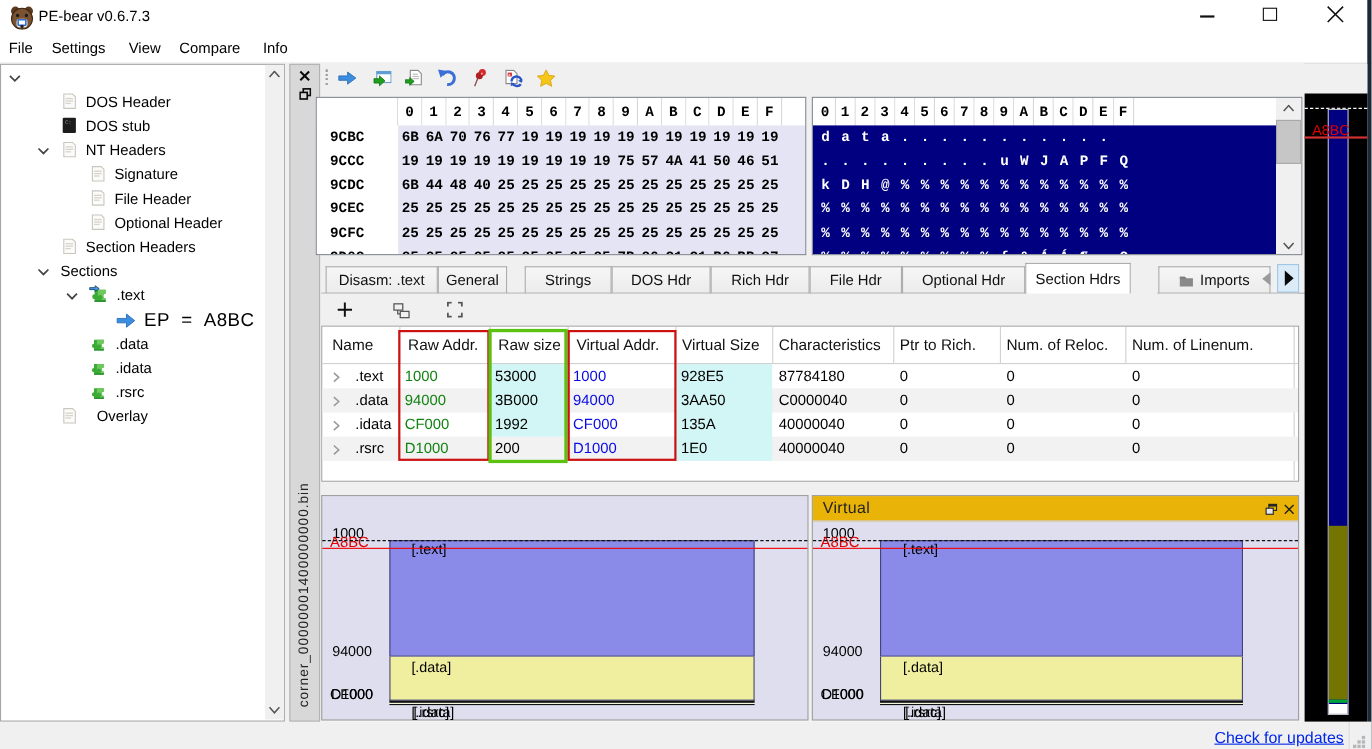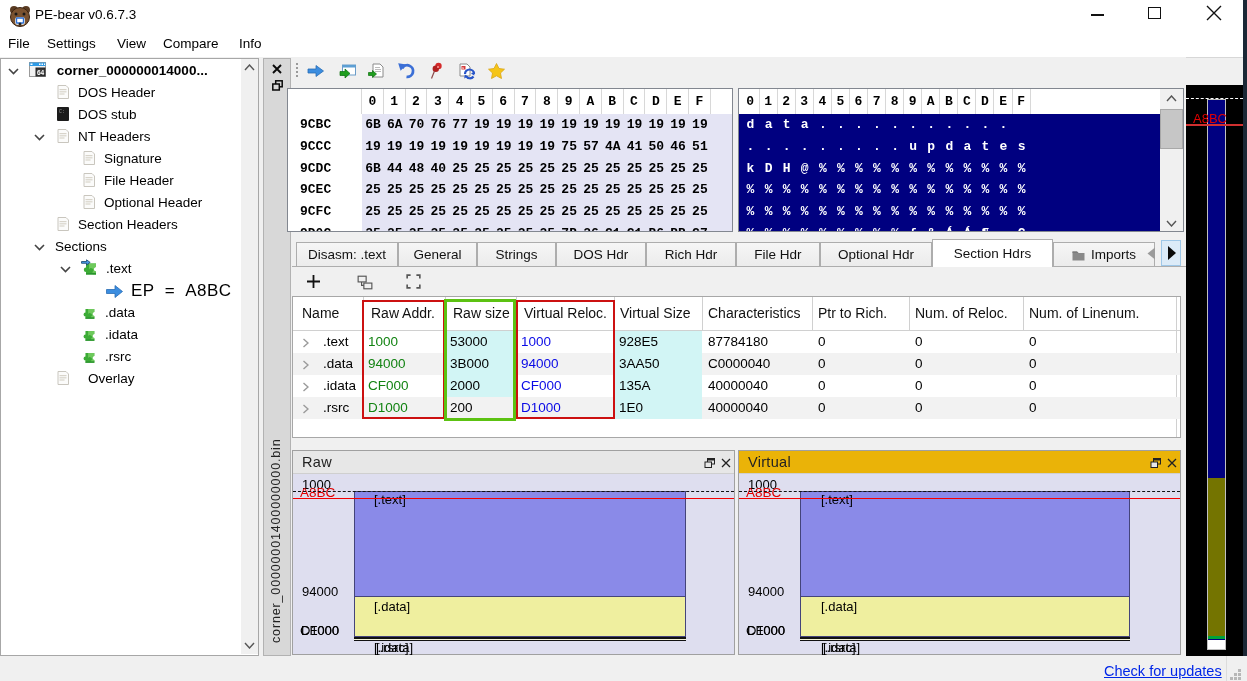--- a/index.html
+++ b/index.html
@@ -64,33 +64,20 @@
 
 <div class="abs" id="tree" style="left:0;top:58px;width:259px;height:598px;background:#fff;border:1px solid #a7a7a7">
   <style>
     .trow{position:absolute;height:22px;line-height:22px;white-space:nowrap;font-size:13.5px}
     .chev{position:absolute;top:8px}
   </style>
 
   <svg class="chev" style="left:7px;top:9px" width="11" height="7" viewBox="0 0 11 7">
       <path d="M1 1 L5.5 5.5 L10 1" fill="none" stroke="#444" stroke-width="1.6"></path>
     </svg>
-  <div class="trow" style="left:28px;top:1px">
-    <svg style="display:inline-block;vertical-align:-3px" width="17" height="16" viewBox="0 0 17 16">
-      <rect x="0.5" y="0.5" width="16" height="14" fill="#f2f2f2" stroke="#9a9a9a"></rect>
-      <rect x="0.5" y="0.5" width="16" height="3.5" fill="#2e9be6"></rect>
-      <rect x="1.5" y="1.5" width="2" height="1.5" fill="#fff"></rect>
-        <rect x="10" y="1.5" width="1.5" height="1.5" fill="#fff"></rect>
-        <rect x="12.5" y="1.5" width="1.5" height="1.5" fill="#fff"></rect>
-        <rect x="15" y="1.5" width="1" height="1.5" fill="#fff"></rect>
-      <rect x="7" y="6" width="9" height="8" fill="#3a3a3a" stroke="#222"></rect>
-      <text x="11.5" y="12.5" font-size="6.5" fill="#fff" text-anchor="middle" font-family="Liberation Sans" font-weight="bold">64</text>
-    </svg>
-    <b style="margin-left:7px;font-size:13.5px">corner_000000014000...</b>
-  </div>
   <div class="trow" style="left:54px;top:23px"><svg style="display:inline-block;vertical-align:-3px" width="16" height="16" viewBox="0 0 16 16">
         <path d="M3 1.5 H11 L13.5 4 V14.5 H3 Z" fill="#fbfbfa" stroke="#c9c6be"></path>
         <rect x="4.5" y="5" width="7" height="1.2" fill="#d8d4ca"></rect>
         <rect x="4.5" y="7.2" width="7" height="1.2" fill="#d8d4ca"></rect>
         <rect x="4.5" y="9.4" width="5" height="1.2" fill="#d8d4ca"></rect>
       </svg><span style="margin-left:7px">DOS Header</span></div>
   <div class="trow" style="left:54px;top:45px"><svg style="display:inline-block;vertical-align:-3px" width="16" height="16" viewBox="0 0 16 16">
         <rect x="2" y="1" width="12" height="14" rx="1" fill="#1c1c1c"></rect>
         <text x="4" y="7" font-size="5" fill="#999" font-family="Liberation Mono">C:</text>
       </svg><span style="margin-left:7px">DOS stub</span></div>
@@ -293,21 +280,21 @@
     <div class="aschead" style="left:147.1px;width:18.07px">8</div>
     <div class="aschead" style="left:165.1px;width:18.07px">9</div>
     <div class="aschead" style="left:183.2px;width:18.07px">A</div>
     <div class="aschead" style="left:201.3px;width:18.07px">B</div>
     <div class="aschead" style="left:219.3px;width:18.07px">C</div>
     <div class="aschead" style="left:237.4px;width:18.07px">D</div>
     <div class="aschead" style="left:255.5px;width:18.07px">E</div>
     <div class="aschead" style="left:273.5px;width:18.07px">F</div>
   <div class="abs" style="left:0;top:25px;width:421px;height:119px;background:#000080"></div>
   <div class="ascrow" style="top:25px">data...........</div>
-  <div class="ascrow" style="top:46.8px">.........updates</div>
+  <div class="ascrow" style="top:46.8px">.........uWJAPFQ</div>
   <div class="ascrow" style="top:68.6px">kDH@%%%%%%%%%%%%</div>
   <div class="ascrow" style="top:90.4px">%%%%%%%%%%%%%%%%</div>
   <div class="ascrow" style="top:112.2px">%%%%%%%%%%%%%%%%</div>
   <div class="ascrow" style="top:134px">%%%%%%%%%{&amp;ÁÁ¶»Ç</div>
 
   <div class="abs" style="left:421px;top:0;width:23px;height:144px;background:#f0f0f0">
     <svg class="abs" style="left:6px;top:6px" width="11" height="7" viewBox="0 0 11 7">
         <path d="M1 6 L5.5 1 L10 6" fill="none" stroke="#555" stroke-width="1.4"></path>
       </svg>
     <svg class="abs" style="left:6px;top:131px" width="11" height="7" viewBox="0 0 11 7">
@@ -316,27 +303,27 @@
     <div class="abs" style="left:0;top:20px;width:23px;height:40px;background:#c6c6c6;border:1px solid #a8a8a8"></div>
   </div>
 </div>
 
 <div class="abs" id="tabbar" style="left:292px;top:239px;width:898px;height:28px">
   <style>
     .tab{position:absolute;top:3px;height:25px;line-height:24px;text-align:center;background:linear-gradient(#f6f6f6,#ebebeb);border:1px solid #adadad;border-bottom:none;font-size:13.5px;color:#111}
     .tabsel{top:0;height:28px;line-height:27px;background:#fff !important;background-image:none !important}
   </style>
   <div class="tab" style="left:4px;width:102px">Disasm: .text</div>
-  <div class="tab" style="left:106px;width:79px">General</div>
+  <div class="tab" style="left:106px;width:63px">General</div>
   <div class="tab" style="left:185px;width:79px">Strings</div>
   <div class="tab" style="left:264px;width:90px">DOS Hdr</div>
   <div class="tab" style="left:354px;width:90px">Rich Hdr</div>
   <div class="tab" style="left:444px;width:84px">File Hdr</div>
   <div class="tab" style="left:528px;width:112px">Optional Hdr</div>
-  <div class="tab tabsel" style="left:640px;width:121px">Section Hdrs</div>
+  <div class="tab tabsel" style="left:640px;width:96px">Section Hdrs</div>
   <div class="tab" style="left:761px;width:102px"><svg style="display:inline-block;vertical-align:-2px;margin-right:6px" width="13" height="11" viewBox="0 0 13 11">
         <path d="M0.5 1.5 H5 L6.5 3 H12.5 V10.5 H0.5 Z" fill="#898989"></path>
         <path d="M0.5 1.5 H5 L6.5 3 H0.5 Z" fill="#7b7b7b"></path>
       </svg>Imports</div>
 
   <svg class="abs" style="left:855px;top:8px" width="9" height="13" viewBox="0 0 9 13">
       <path d="M8 0.5 V12.5 L0.5 6.5 Z" fill="#9b9b9b"></path>
     </svg>
   <div class="abs" style="left:869px;top:1px;width:20px;height:26px;background:#dcebf8;border:1px solid #9ec7e8">
     <svg width="18" height="24" viewBox="0 0 18 24">
@@ -365,21 +352,21 @@
 <div class="abs" id="tablepanel" style="left:292px;top:296px;width:889px;height:142px;background:#fff;border:1px solid #a7a7a7;overflow:hidden">
   <style>
     .th{position:absolute;top:0;height:33px;line-height:33px;font-size:14px;color:#111;white-space:nowrap}
     .vline{position:absolute;top:0;width:1px;height:33px;background:#d0d0d0}
     .cell{position:absolute;height:22px;line-height:22px;font-size:13.5px;white-space:nowrap}
   </style>
 
   <div class="th" style="left:9px">Name</div>
   <div class="th" style="left:78px">Raw Addr.</div>
   <div class="th" style="left:160px">Raw size</div>
-  <div class="th" style="left:231px">Virtual Reloc.</div>
+  <div class="th" style="left:231px">Virtual Addr.</div>
   <div class="th" style="left:327px">Virtual Size</div>
   <div class="th" style="left:415px">Characteristics</div>
   <div class="th" style="left:525px">Ptr to Rich.</div>
   <div class="th" style="left:622px">Num. of Reloc.</div>
   <div class="th" style="left:736px">Num. of Linenum.</div>
 
   <div class="vline" style="left:70px"></div>
   <div class="vline" style="left:152px"></div>
   <div class="vline" style="left:223px"></div>
   <div class="vline" style="left:321px"></div>
@@ -412,21 +399,21 @@
   <div class="cell" style="left:30px;top:34px">.text</div>
   <div class="cell" style="left:30px;top:56px">.data</div>
   <div class="cell" style="left:30px;top:78px">.idata</div>
   <div class="cell" style="left:30px;top:100px">.rsrc</div>
   <div class="cell" style="left:75px;top:34px;color:#128312">1000</div>
   <div class="cell" style="left:75px;top:56px;color:#128312">94000</div>
   <div class="cell" style="left:75px;top:78px;color:#128312">CF000</div>
   <div class="cell" style="left:75px;top:100px;color:#128312">D1000</div>
   <div class="cell" style="left:157px;top:34px">53000</div>
   <div class="cell" style="left:157px;top:56px">3B000</div>
-  <div class="cell" style="left:157px;top:78px">2000</div>
+  <div class="cell" style="left:157px;top:78px">1992</div>
   <div class="cell" style="left:157px;top:100px">200</div>
   <div class="cell" style="left:228px;top:34px;color:#0a0ae6">1000</div>
   <div class="cell" style="left:228px;top:56px;color:#0a0ae6">94000</div>
   <div class="cell" style="left:228px;top:78px;color:#0a0ae6">CF000</div>
   <div class="cell" style="left:228px;top:100px;color:#0a0ae6">D1000</div>
   <div class="cell" style="left:326px;top:34px">928E5</div>
   <div class="cell" style="left:326px;top:56px">3AA50</div>
   <div class="cell" style="left:326px;top:78px">135A</div>
   <div class="cell" style="left:326px;top:100px">1E0</div>
   <div class="cell" style="left:415px;top:34px">87784180</div>
@@ -445,31 +432,20 @@
   <div class="cell" style="left:736px;top:56px">0</div>
   <div class="cell" style="left:736px;top:78px">0</div>
   <div class="cell" style="left:736px;top:100px">0</div>
 
   <div class="abs" style="left:69px;top:3px;width:83px;height:119px;border:2.5px solid #cc1111"></div>
   <div class="abs" style="left:151px;top:2px;width:72px;height:122px;border:3px solid #5cc212"></div>
   <div class="abs" style="left:223px;top:3px;width:99px;height:119px;border:2.5px solid #cc1111"></div>
 </div>
 
 <div class="abs" id="rawpanel" style="left:292px;top:450px;width:443px;height:205px;border:1px solid #a0a0a0;background:#dedeef">
-  <div class="abs" style="left:0;top:0;width:441px;height:23px;background:#e7e7e7;border-bottom:1px solid #cfcfcf">
-    <div class="abs" style="left:9px;top:3px;font-size:14.5px;letter-spacing:0.3px;color:#222">Raw</div>
-    <svg class="abs" style="left:411px;top:6px" width="12" height="12" viewBox="0 0 12 12">
-        <rect x="3.5" y="1.5" width="7" height="5.5" fill="none" stroke="#222"></rect>
-        <rect x="3.5" y="1.5" width="7" height="2" fill="#222"></rect>
-        <rect x="1" y="5" width="6.5" height="5.5" fill="#e7e7e7" stroke="#222"></rect>
-      </svg>
-    <svg class="abs" style="left:428px;top:7px" width="10" height="10" viewBox="0 0 10 10">
-        <path d="M1 1 L9 9 M9 1 L1 9" stroke="#222" stroke-width="1.3"></path>
-      </svg>
-  </div>
 
   <div class="abs" style="left:9px;top:26px;font-size:13px">1000</div>
   <div class="abs" style="left:0;top:40px;width:441px;height:0;border-top:1.5px dashed #111;z-index:6"></div>
   <div class="abs" style="left:7px;top:34px;font-size:13.5px;color:#e00000">A8BC</div>
   <div class="abs" style="left:0;top:47px;width:441px;height:1.2px;background:#f50000;z-index:6"></div>
   <div class="abs" style="left:61px;top:40px;width:332px;height:106px;background:#8a8ae8;border:1px solid #44447a"></div>
   <div class="abs" style="left:81px;top:41px;font-size:13px">[.text]</div>
   <div class="abs" style="left:9px;top:133px;font-size:13px">94000</div>
   <div class="abs" style="left:61px;top:146px;width:332px;height:40px;background:#efef9f;border:1px solid #44447a;border-top:none"></div>
   <div class="abs" style="left:81px;top:148px;font-size:13px">[.data]</div>

